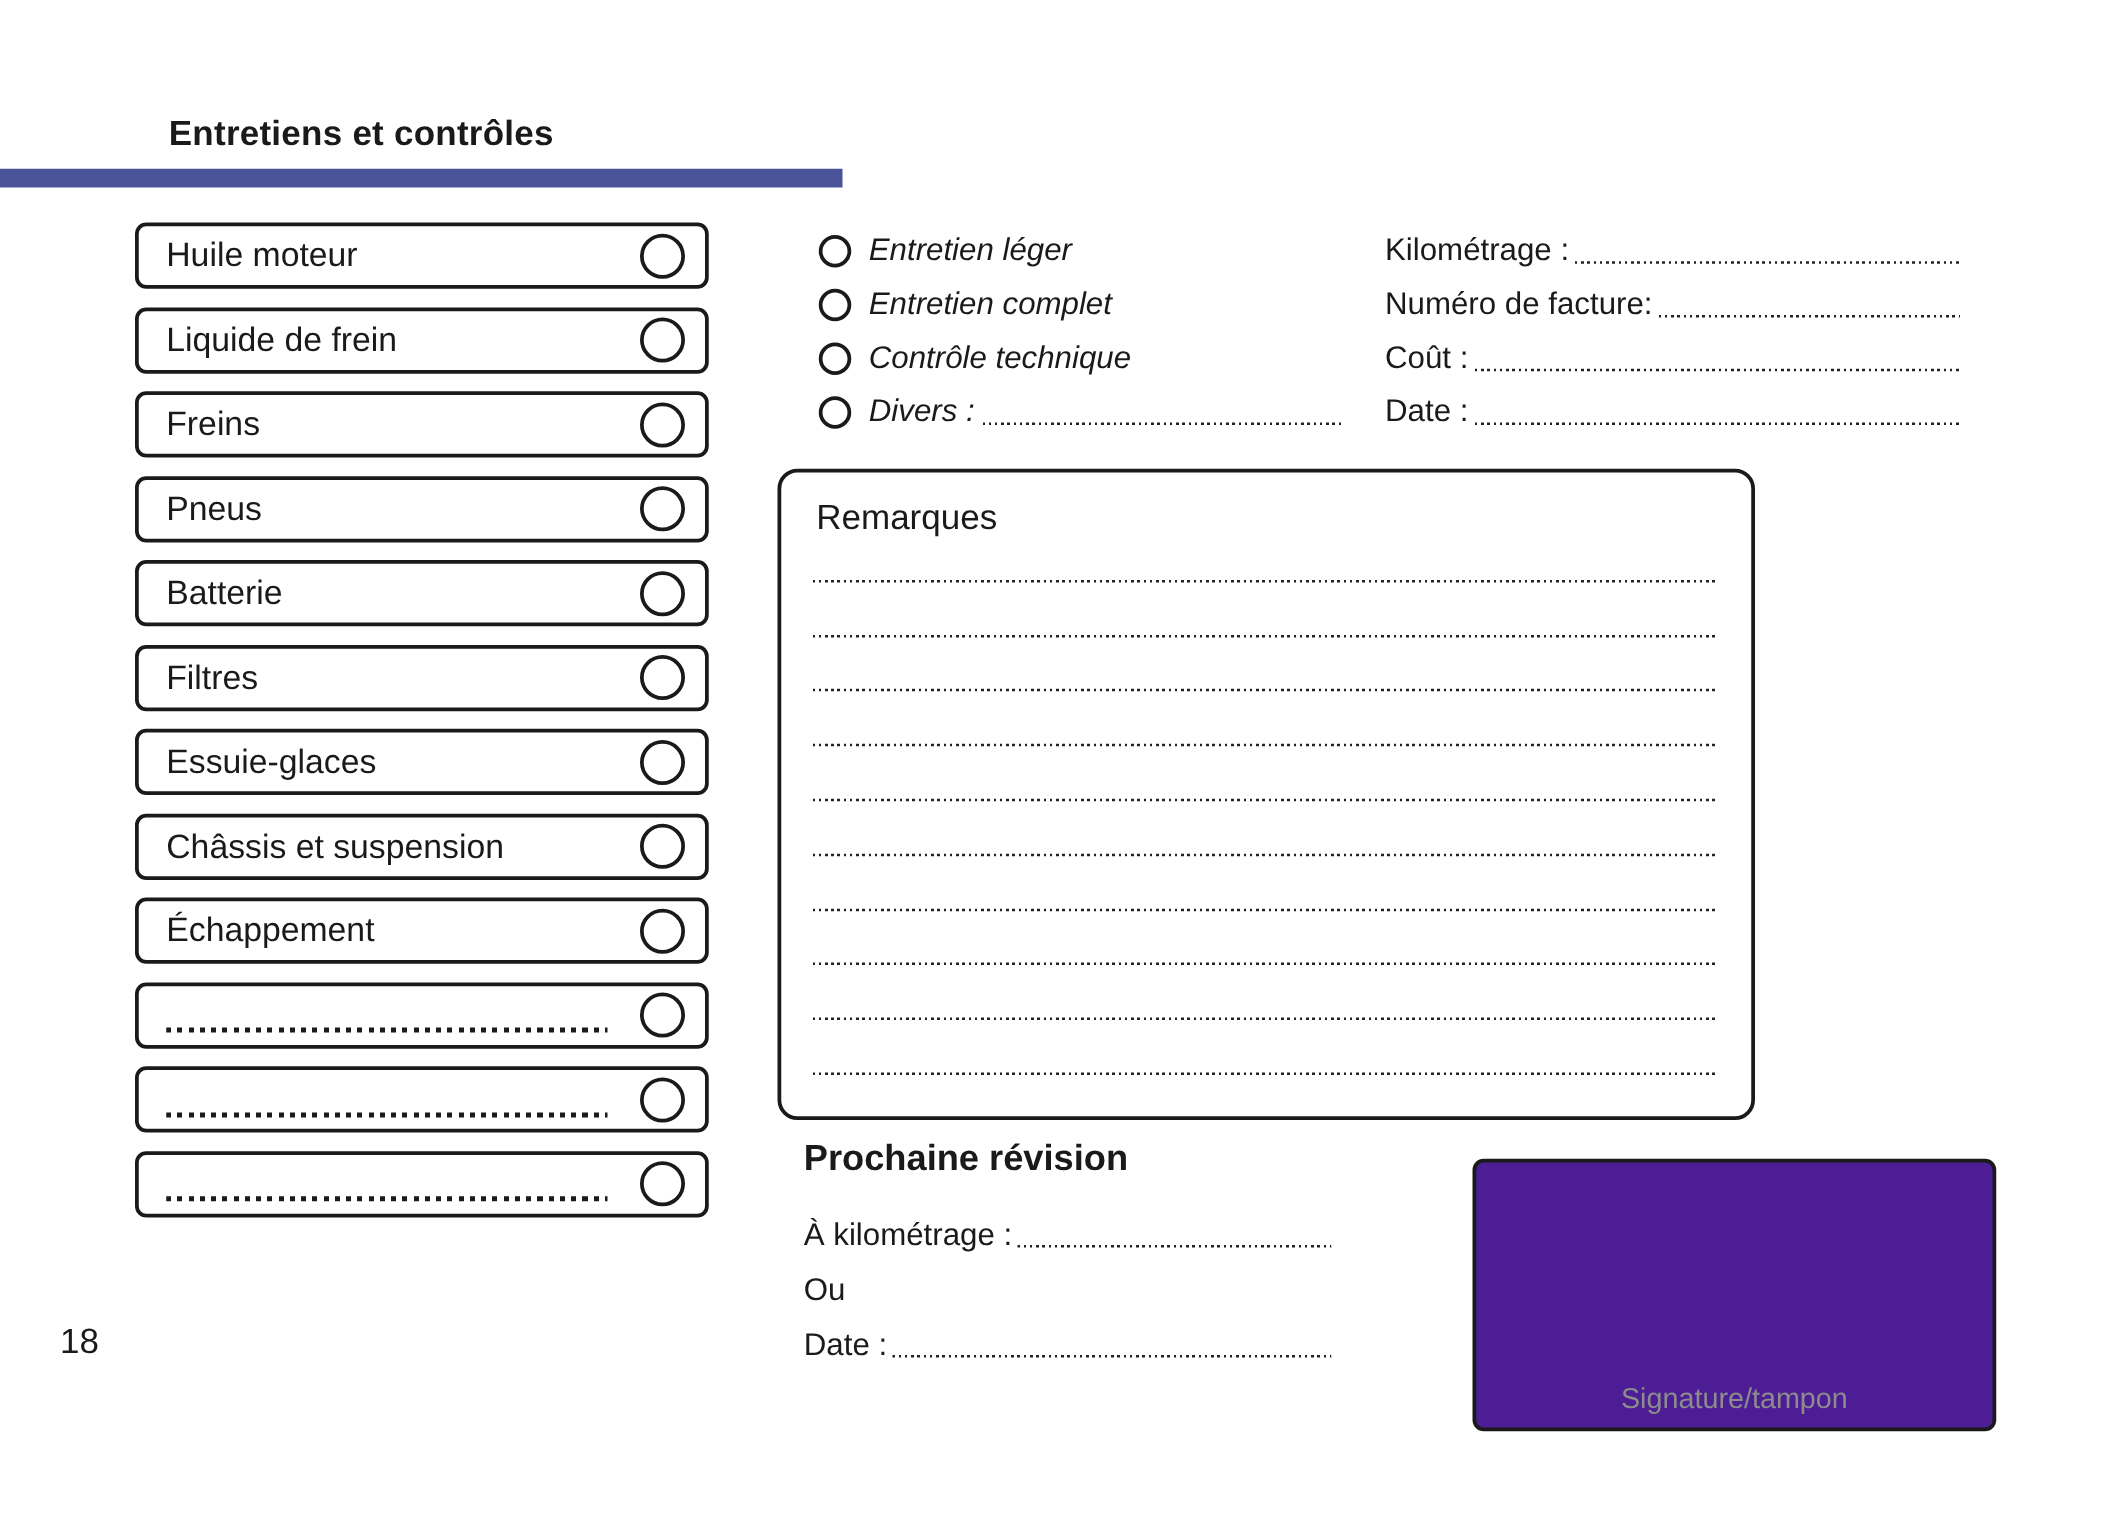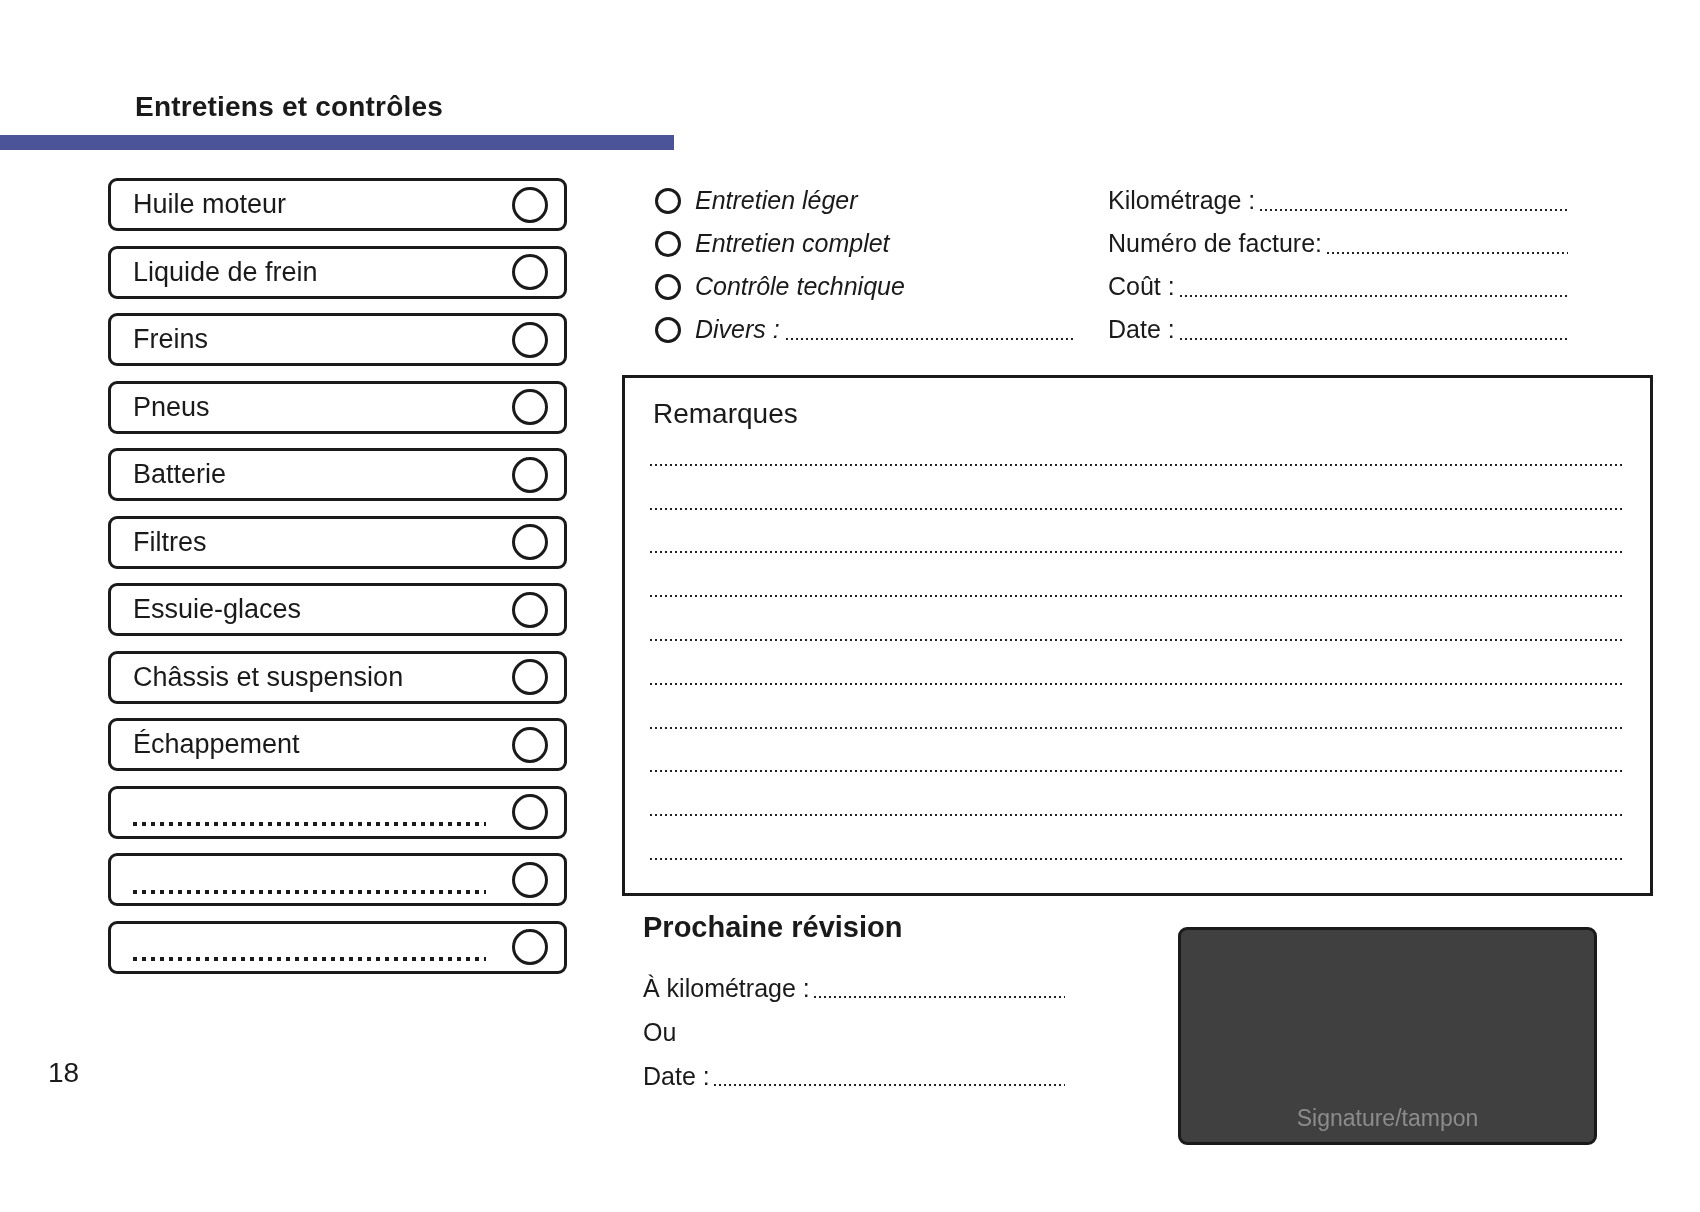--- a/index.html
+++ b/index.html
@@ -31,35 +31,35 @@
   .radio-label { margin-left:14px; font-size:25px; white-space:nowrap; }
   .radio-fill { width:288px; flex:none; margin-left:6px; transform:translateY(9px); }
 
   
   #invoice-fields { position:absolute; left:1108px; top:166px; width:460px; }
   .field-row { display:flex; align-items:center; height:43px; }
   .field-label { font-size:25px; white-space:nowrap; }
   .field-row .dotline { flex:1; margin-left:5px; transform:translateY(9px); }
 
   
-  #remarks-box { position:absolute; left:622px; top:362px; width:1031px; height:521px; box-sizing:border-box; border:3px solid #1a1a1a; border-radius:0; background:#fff; }
+  #remarks-box { position:absolute; left:622px; top:362px; width:782px; height:521px; box-sizing:border-box; border:3px solid #1a1a1a; border-radius:16px; background:#fff; }
   .remarks-title { position:absolute; left:28px; top:20px; font-size:28px; }
   #remarks-lines { position:absolute; left:25px; right:28px; top:44px; }
   .remark-line { height:43.8px; position:relative; }
   .remark-line .dotline { position:absolute; left:0; right:0; bottom:0; }
 
   
   #next-revision { position:absolute; left:643px; top:898px; width:422px; }
   .nr-heading { font-size:29px; font-weight:bold; margin-bottom:22px; }
   .nr-row { display:flex; align-items:center; height:44px; }
   .nr-label { font-size:25px; white-space:nowrap; }
   .nr-row .dotline { flex:1; margin-left:4px; transform:translateY(9px); }
 
   
-  #signature-box { position:absolute; left:1178px; top:914px; width:419px; height:218px; box-sizing:border-box; border:3px solid #1a1a1a; border-radius:9px; background:#404040; }
+  #signature-box { position:absolute; left:1178px; top:914px; width:419px; height:218px; box-sizing:border-box; border:3px solid #1a1a1a; border-radius:9px; background:#4c1d95; }
   .sig-label { position:absolute; bottom:10px; left:0; width:100%; text-align:center; font-size:23px; color:#8c8c8c; }
 
   .page-number { position:absolute; left:48px; top:1044px; font-size:28px; }
 </style>
 </head>
 <body>
 
 <div class="page">
 
   <div class="title">Entretiens et contrôles</div>

